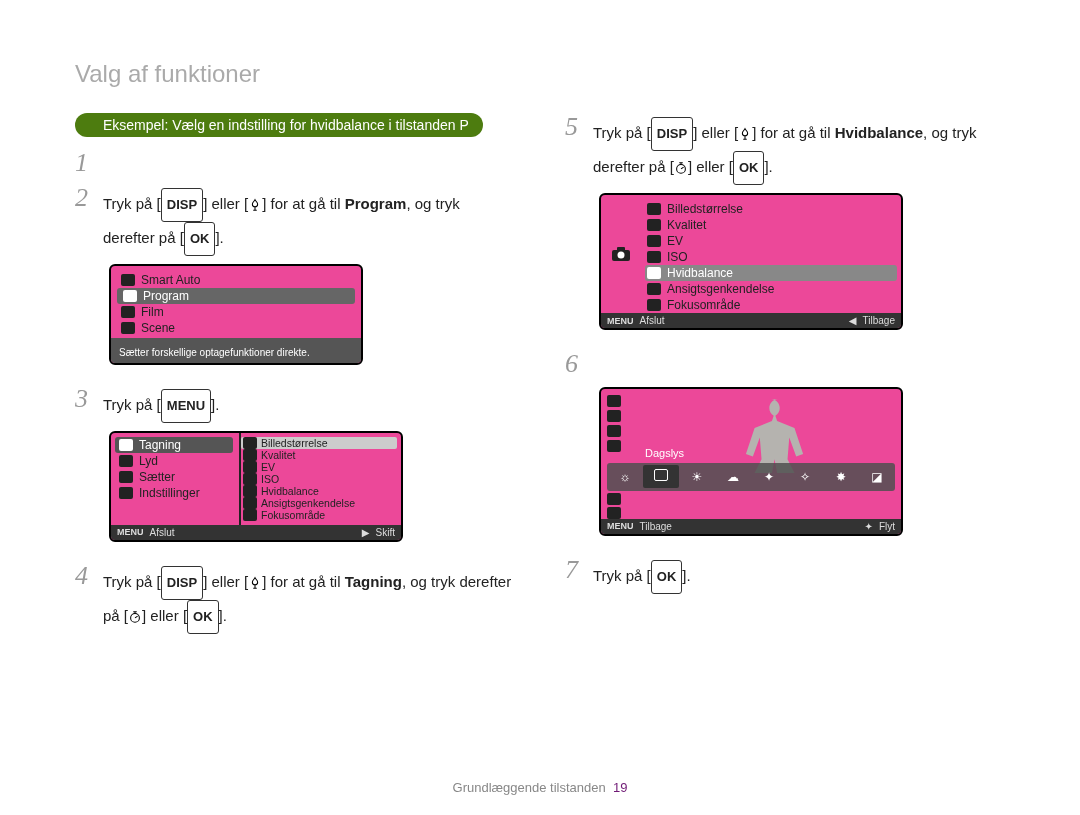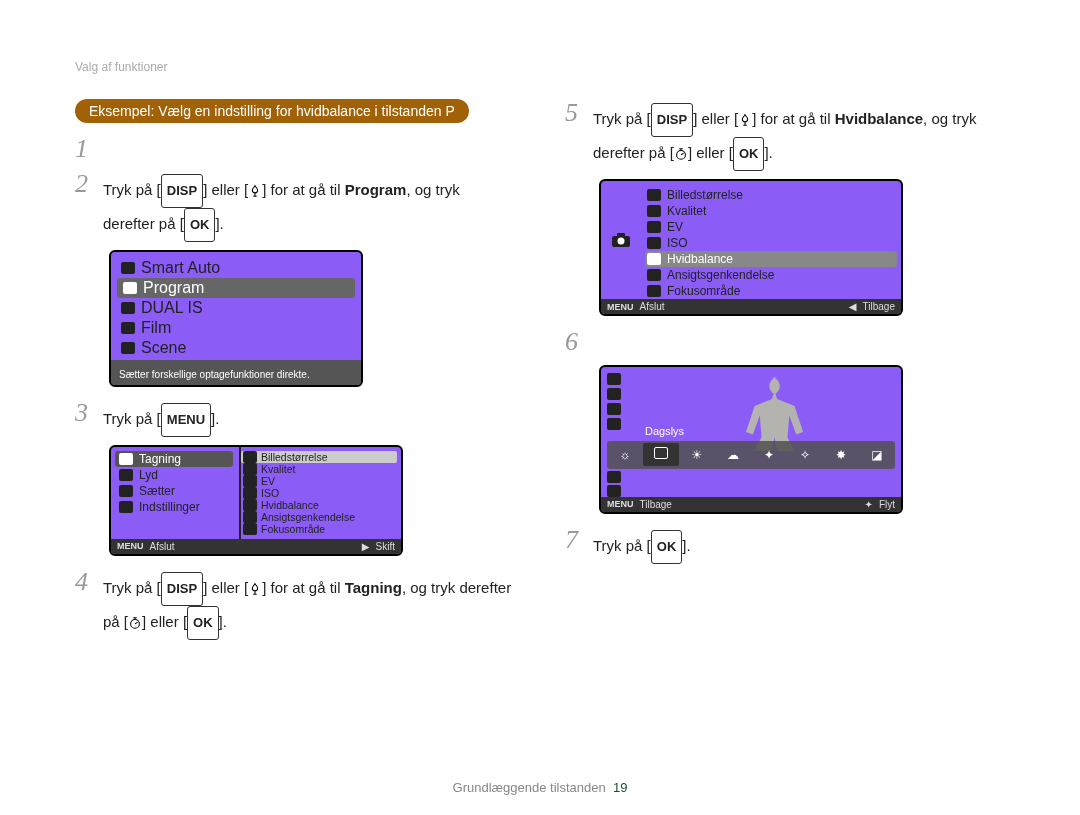--- a/index.html
+++ b/index.html
@@ -12,39 +12,39 @@
     background: #fff;
     position: relative;
   }
   .page {
     padding: 60px 75px 30px 75px;
     box-sizing: border-box;
     width: 100%;
     height: 100%;
   }
   .header {
-    font-size: 12px;
+    font-size: 24px;
     color: #aaa;
     font-weight: 300;
     margin-bottom: 25px;
   }
   .columns {
     display: flex;
     gap: 50px;
   }
   .col {
     flex: 1;
     min-width: 0;
   }
   .pill {
     display: inline-block;
-    background: #a16207;
+    background: #4d7c0f;
     color: #fff;
     border-radius: 12px;
-    padding: 4px 14px 4px 14px;
+    padding: 4px 14px 4px 28px;
     font-size: 14px;
     margin-bottom: 12px;
   }
   .step {
     display: flex;
     align-items: flex-start;
     margin-bottom: 6px;
   }
   .step-num {
     font-style: italic;
@@ -75,27 +75,27 @@
     display:inline-block;
     width:14px;
     height:14px;
     vertical-align:middle;
   }
 
   
   .panel {
     border: 2px solid #000;
     border-radius: 6px;
-    background: #8b5cf6;
-    margin: 8px 0 12px 34px;
+    background: #ec4899;
+    margin: 8px 0 20px 34px;
     overflow: hidden;
   }
   .p1 { width: 250px; }
   .p1-row {
-    font-size: 16px;
+    font-size: 12px;
     padding: 1px 10px 1px 10px;
     display:flex;
     align-items:center;
     gap:6px;
   }
   .p1-row.sel { background:#666; color:#fff; border-radius:3px; margin:0 6px; padding:1px 6px;}
   .p1-desc {
     background:#555; color:#fff; font-size:10px; padding:9px 8px 5px 8px;
   }
 
@@ -139,21 +139,21 @@
   .tiny-icon.outline { background:transparent; border:1px solid #222; box-sizing:border-box;}
 
   .footer {
     position: absolute;
     bottom: 20px;
     left: 0; right: 0;
     text-align: center;
     font-size: 13px;
     color: #888;
   }
-  .footer .pg { color:#14532d; }
+  .footer .pg { color:#701a75; }
 </style>
 </head>
 <body>
 
 <div class="page">
   <div class="header">Valg af funktioner</div>
 
   <div class="columns">
 
     <div class="col">
@@ -180,24 +180,20 @@
           <div class="p1-row">
               <span class="tiny-icon"></span>
               <span>Smart Auto</span>
             </div>
           <div class="p1-row sel">
               <span class="tiny-icon white"></span>
               <span>Program</span>
             </div>
           <div class="p1-row">
               <span class="tiny-icon"></span>
-              <span>DUAL IS</span>
-            </div>
-          <div class="p1-row">
-              <span class="tiny-icon"></span>
               <span>Film</span>
             </div>
           <div class="p1-row">
               <span class="tiny-icon"></span>
               <span>Scene</span>
             </div>
         </div>
         <div class="p1-desc">Sætter forskellige optagefunktioner direkte.</div>
       </div>
 

